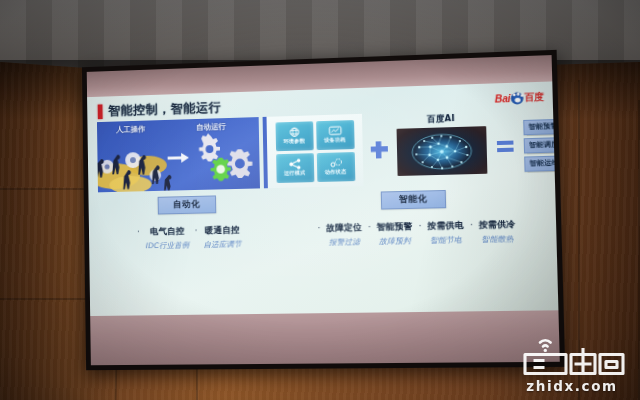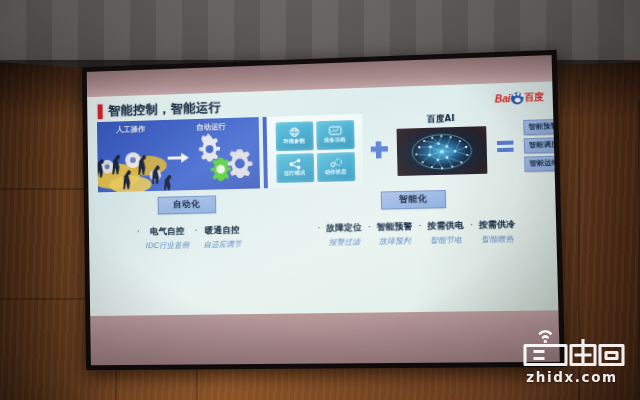--- a/index.html
+++ b/index.html
@@ -269,21 +269,21 @@
     mix-blend-mode:normal;
   }
   .vignette{
     position:absolute;inset:0;pointer-events:none;
     background:radial-gradient(ellipse 78% 82% at 48% 46%,
       rgba(0,0,0,0) 42%,rgba(0,0,0,.22) 78%,rgba(0,0,0,.48) 100%);
   }
 
   
   .wm{
-    position:absolute;right:6px;bottom:15px;width:124px;
+    position:absolute;right:6px;bottom:6px;width:124px;
     display:flex;flex-direction:column;align-items:center;gap:1px;
     opacity:.93;
   }
   .wm-logo{width:112px;height:44px;display:block;}
   .wm-url{
     font-size:13.5px;font-weight:bold;color:#fdfdfd;letter-spacing:1.6px;
     font-family:"DejaVu Sans",sans-serif;
     text-shadow:0 1px 2px rgba(0,0,0,.5);
   }
 </style>

